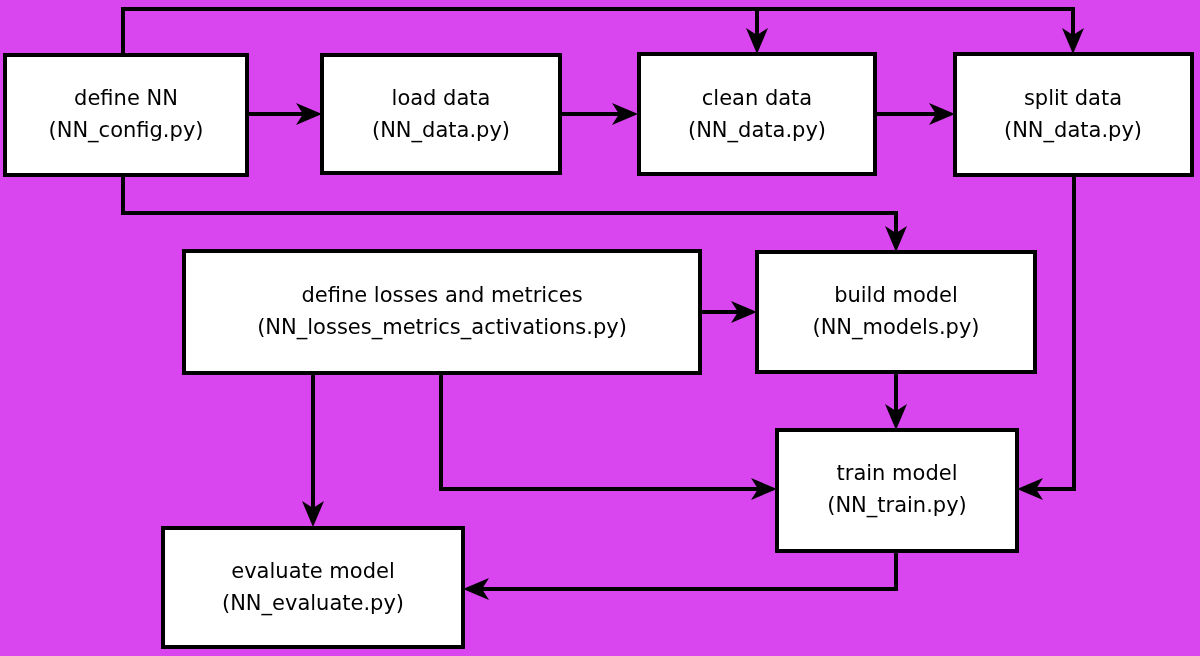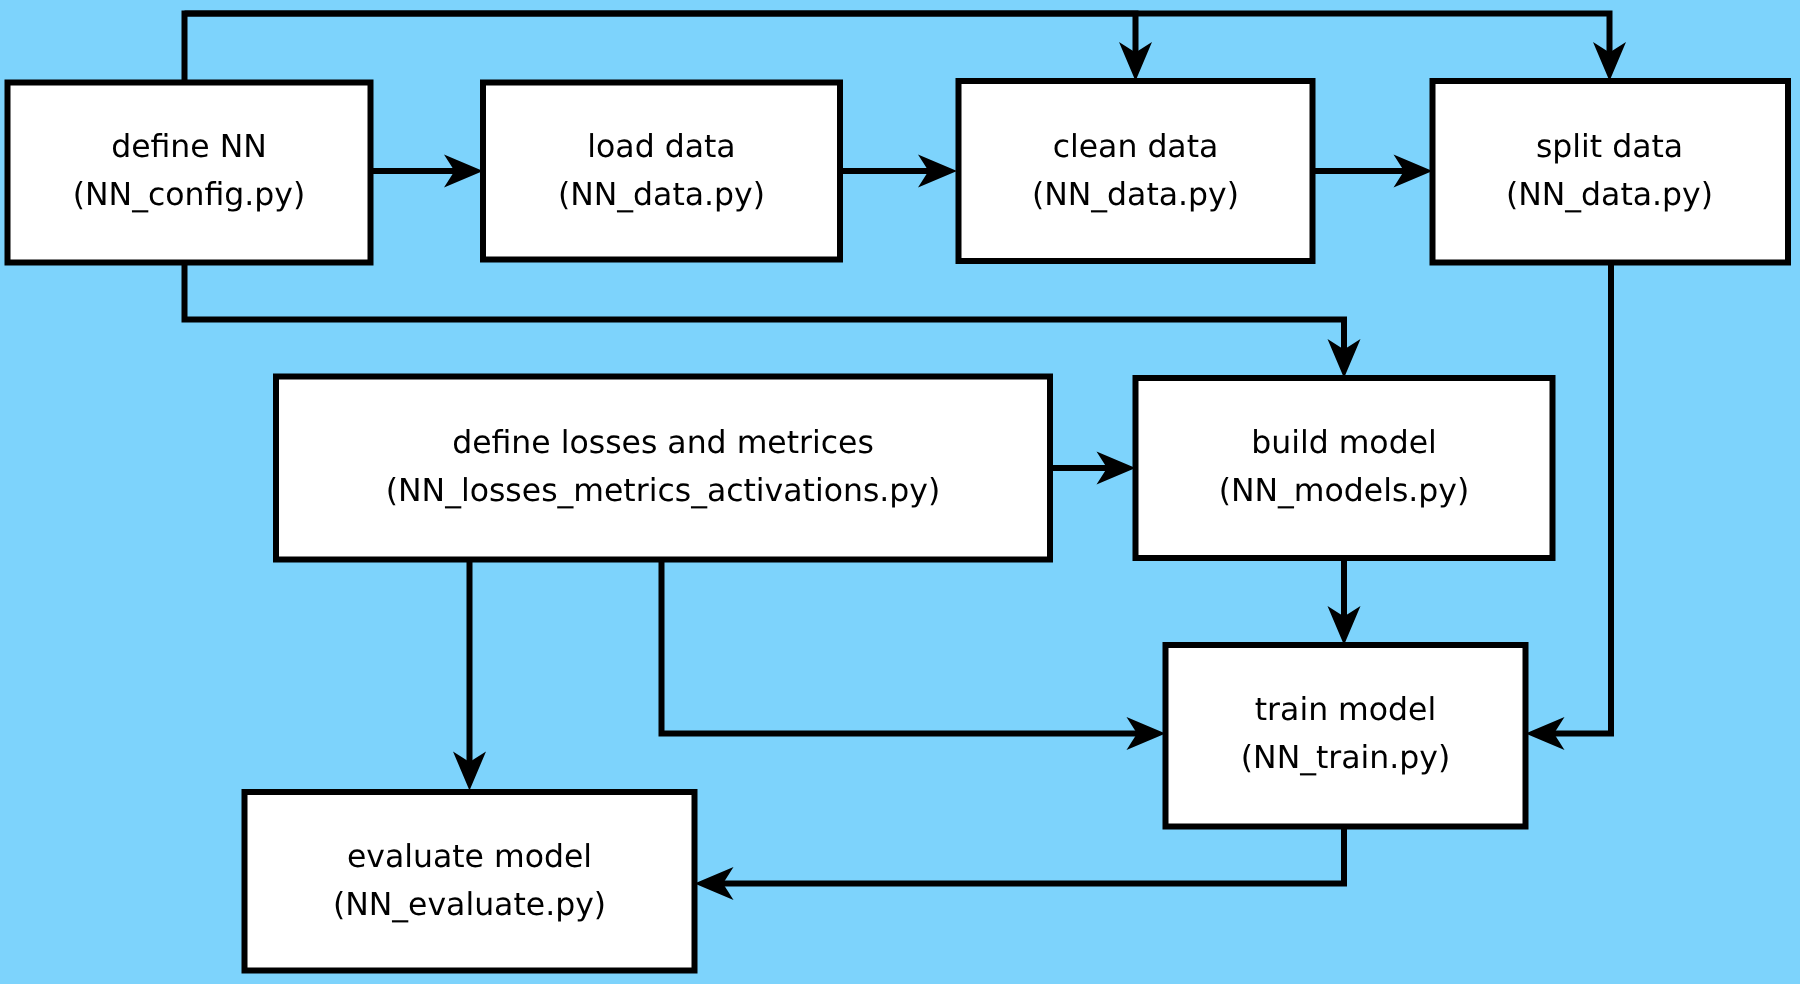--- a/index.html
+++ b/index.html
@@ -4,21 +4,21 @@
 <style>
   html, body {
     margin: 0;
     padding: 0;
     background: #ffffff;
   }
   #canvas-wrap {
     position: relative;
     width: 1200px;
     height: 656px;
-    background: #7dd3fc;
+    background: #d946ef;
     overflow: hidden;
   }
   svg#flowchart {
     display: block;
     width: 1200px;
     height: 656px;
   }
   .node-rect {
     fill: #ffffff;
     stroke: #000000;

